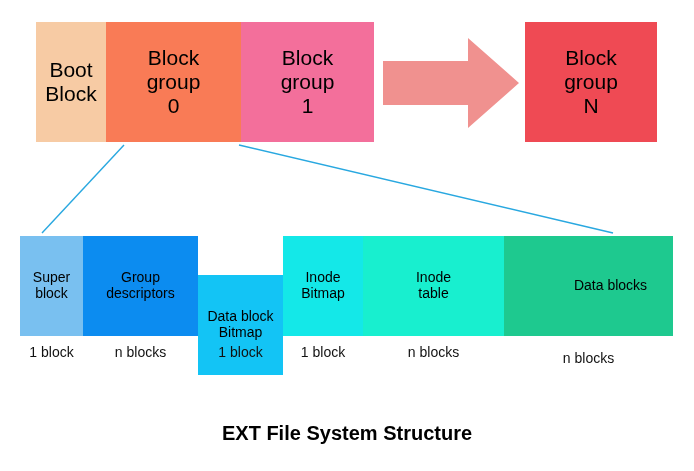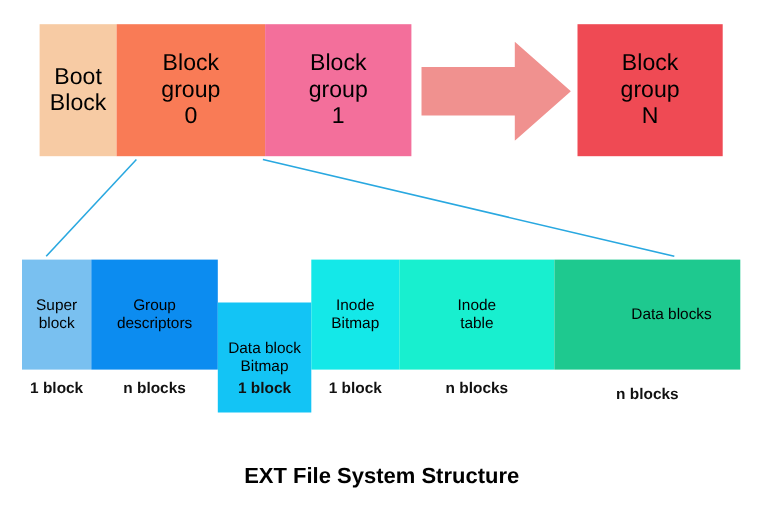--- a/index.html
+++ b/index.html
@@ -72,21 +72,20 @@
   #seg-inodetable { left: 363px; width: 141px; background: #18efcf; }
   #seg-datablocks { left: 504px; width: 169px; background: #1ec98f; padding-left: 44px; }
 
   
   .caption {
     position: absolute;
     font-size: 14px;
     color: #111111;
     text-align: center;
     white-space: nowrap;
-    font-weight: bold;
   }
   #cap-super      { left: 20px;  top: 344px; width: 63px; }
   #cap-groupdesc  { left: 83px;  top: 344px; width: 115px; }
   #cap-datbitmap  { left: 198px; top: 344px; width: 85px; }
   #cap-inodbitmap { left: 283px; top: 344px; width: 80px; }
   #cap-inodetable { left: 363px; top: 344px; width: 141px; }
   #cap-datablocks { left: 504px; top: 350px; width: 169px; }
 
   
   #figure-title {

